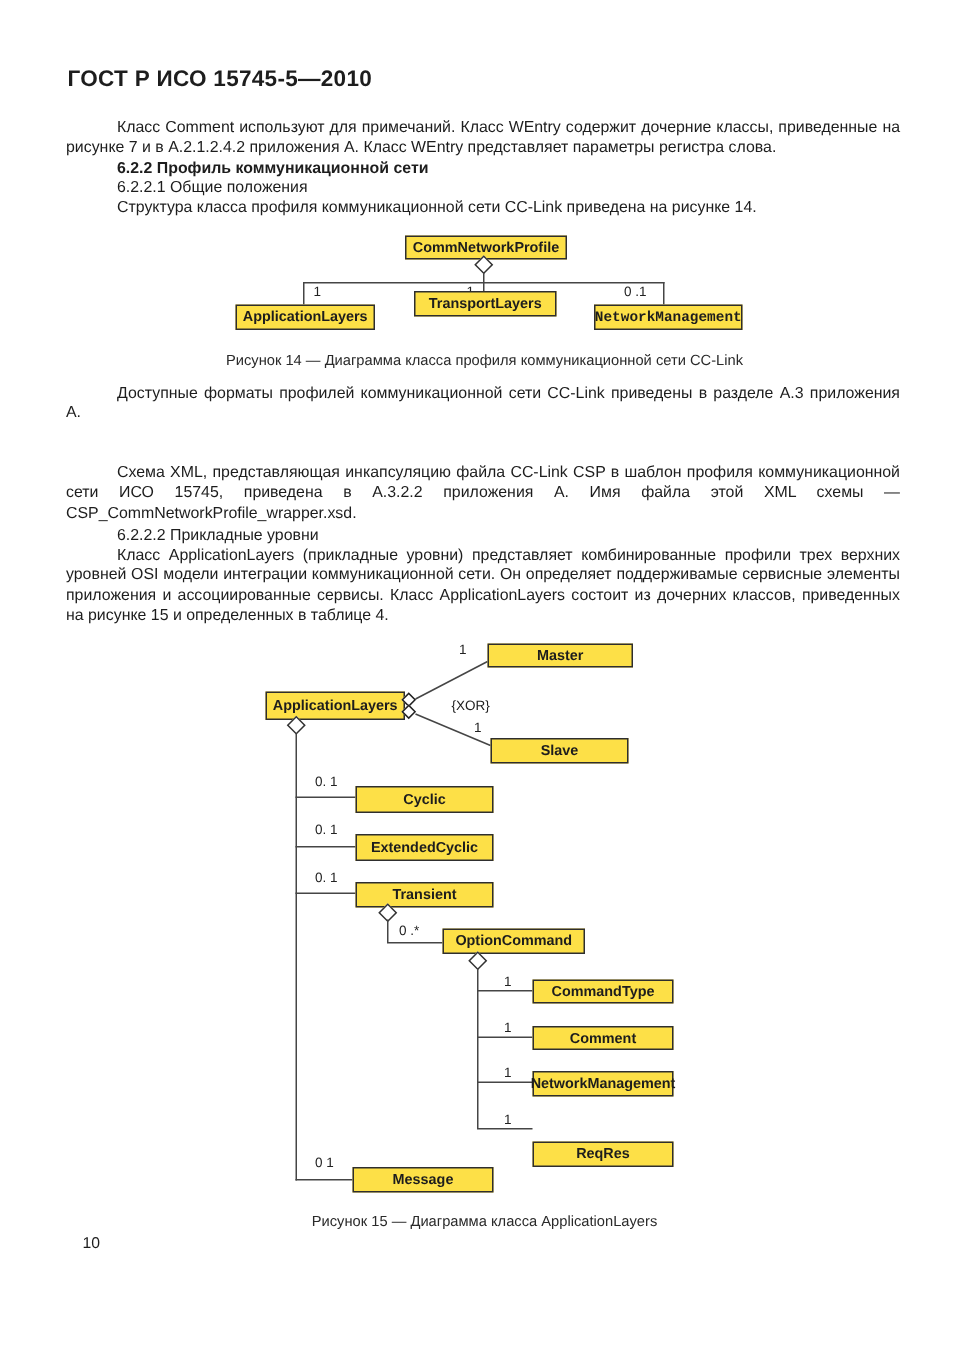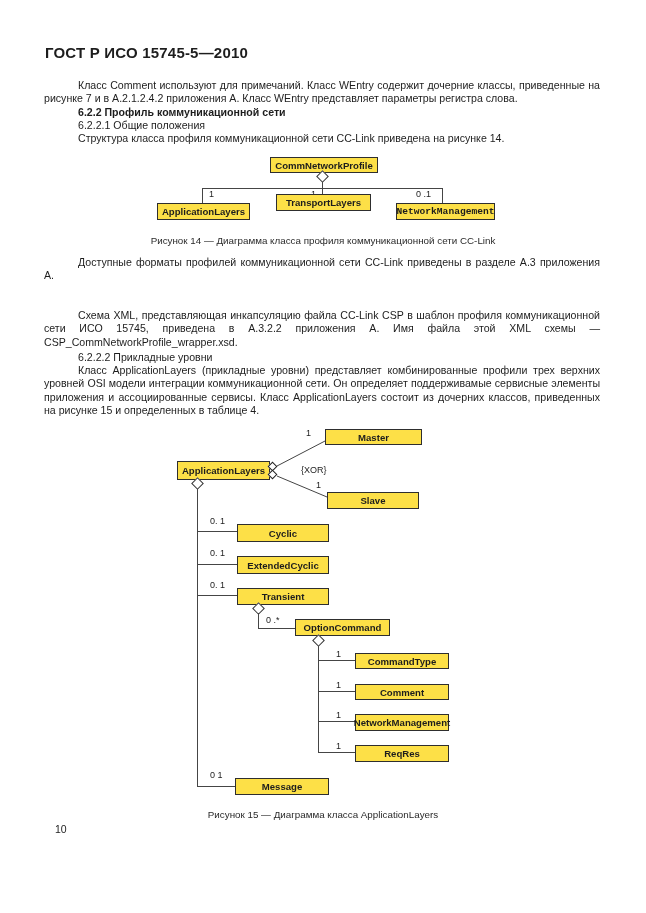--- a/index.html
+++ b/index.html
@@ -105,21 +105,21 @@
     <span class="mult" style="left:336px;top:680px;">1</span>
     <i class="hl" style="left:318px;top:691px;width:37px;"></i>
     <div class="box" style="left:355px;top:684px;width:92px;height:14px;">Comment</div>
 
     <span class="mult" style="left:336px;top:710px;">1</span>
     <i class="hl" style="left:318px;top:721px;width:37px;"></i>
     <div class="box" style="left:355px;top:714px;width:92px;height:15px;">NetworkManagement</div>
 
     <span class="mult" style="left:336px;top:741px;">1</span>
     <i class="hl" style="left:318px;top:752px;width:37px;"></i>
-    <div class="box" style="left:355px;top:745px;width:92px;height:15px;">ReqRes</div>
+    <div class="box" style="left:355px;top:761px;width:92px;height:15px;">ReqRes</div>
 
     <span class="mult" style="left:210px;top:770px;">0 1</span>
     <i class="hl" style="left:197px;top:786px;width:38px;"></i>
     <div class="box" style="left:235px;top:778px;width:92px;height:15px;">Message</div>
   </div>
   <div class="caption" style="top:809px;">Рисунок 15 — Диаграмма класса ApplicationLayers</div>
 
   <div class="pageno">10</div>
 </div>
 

